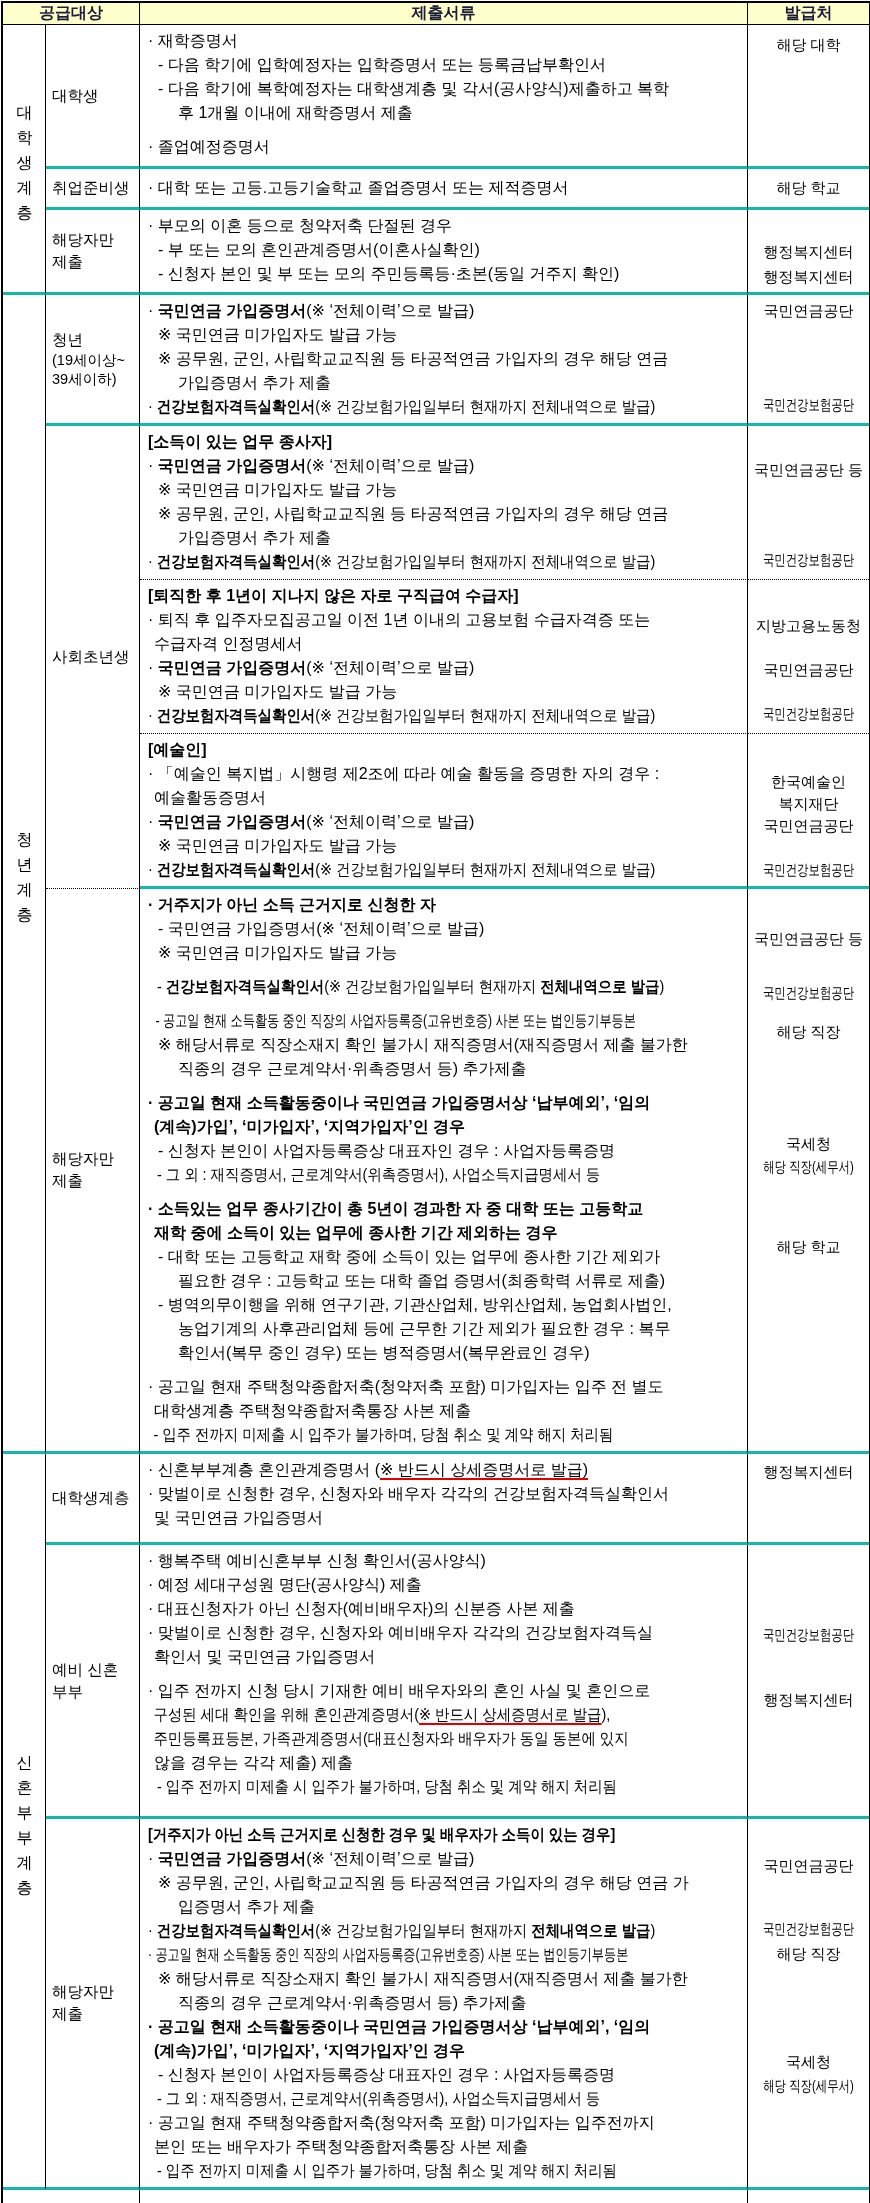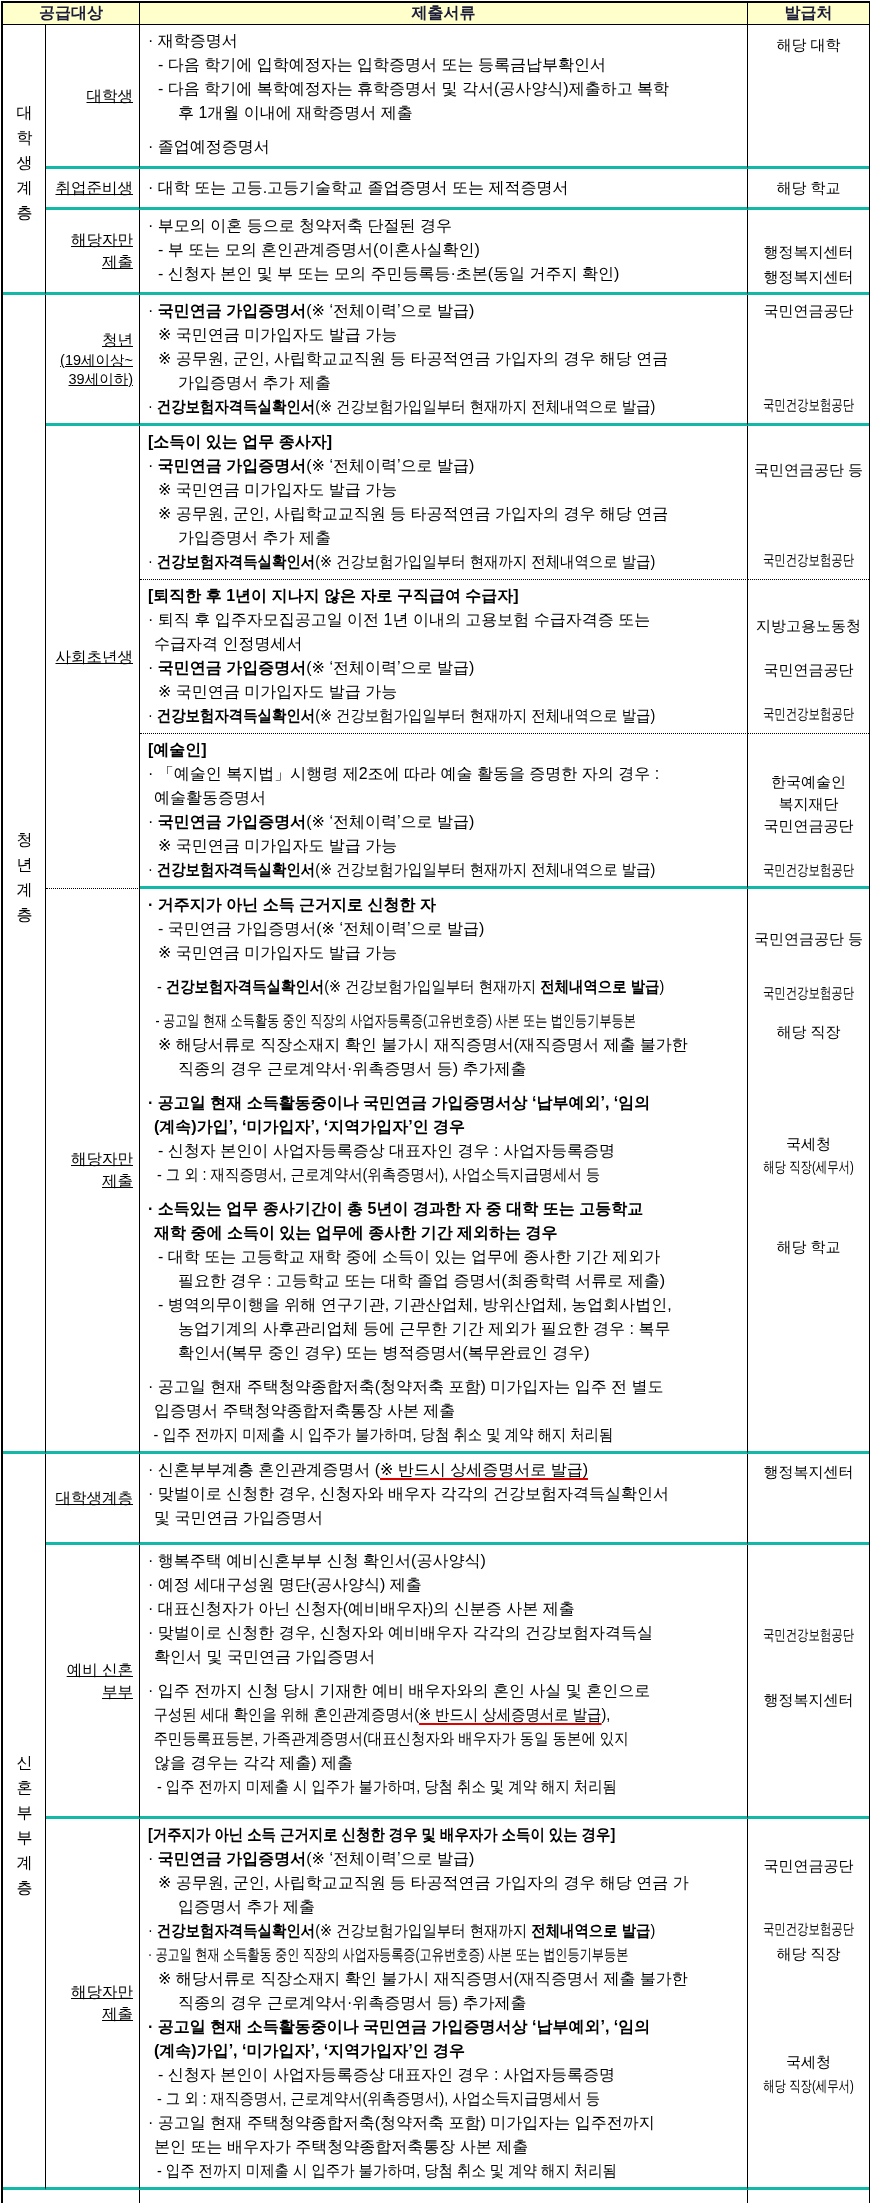--- a/index.html
+++ b/index.html
@@ -8,21 +8,21 @@
   table{border-collapse:separate;border-spacing:0;border:2px solid #000;table-layout:fixed;width:866px;}
   col.c1{width:43px;} col.c2{width:94px;} col.c3{width:608px;} col.c4{width:121px;}
   th,td{margin:8px;box-sizing:border-box;}
   th{background:#FFFFCC;color:#1b1b3a;font-weight:bold;font-size:16px;border-right:1px solid #000;border-bottom:1px solid #000;height:22px;padding:0;}
   th:last-child{border-right:none;}
   td{border-right:1px solid #000;border-bottom:3px solid #14b8a6;font-size:16px;vertical-align:top;}
   tr td:last-child{border-right:none;}
   tr.last td{border-bottom:none;}
   td.grp{text-align:center;vertical-align:middle;}
   .vert{writing-mode:vertical-rl;text-orientation:upright;letter-spacing:9px;font-size:16px;display:inline-block;}
-  td.lbl{text-align:right;vertical-align:middle;font-size:15.5px;padding:8px 6px;line-height:22px;text-decoration:underline;}
+  td.lbl{text-align:left;vertical-align:middle;font-size:15.5px;padding:8px 6px;line-height:22px;}
   td.docs{padding:4px 4px 4px 8px;overflow:hidden;}
   td.docs.mid{vertical-align:middle;}
   .ln{line-height:24px;white-space:nowrap;}
   .ln span{white-space:pre;}
   .ln.g{margin-top:10px;}
   .ln.c1{transform:scaleX(0.90);transform-origin:0 50%;}
   .ln.c2{transform:scaleX(0.76);transform-origin:0 50%;}
   .i1{padding-left:6px;} .i2{padding-left:10px;} .i3{padding-left:30px;}
   .b{font-weight:bold;}
   .ur{border-bottom:2px solid #e00000;}
@@ -56,21 +56,21 @@
     <th>제출서류</th>
     <th>발급처</th>
   </tr>
 
   <tr class="r-student">
     <td class="grp" rowspan="3"><span class="vert">대학생계층</span></td>
     <td class="lbl">대학생</td>
     <td class="docs">
             <div class="ln i0"><span>· 재학증명서</span></div>
             <div class="ln i2"><span>- 다음 학기에 입학예정자는 입학증명서 또는 등록금납부확인서</span></div>
-            <div class="ln i2"><span>- 다음 학기에 복학예정자는 휴학증명서 및 각서(공사양식)제출하고 복학</span></div>
+            <div class="ln i2"><span>- 다음 학기에 복학예정자는 대학생계층 및 각서(공사양식)제출하고 복학</span></div>
             <div class="ln i3"><span>후 1개월 이내에 재학증명서 제출</span></div>
             <div class="ln i0 g"><span>· 졸업예정증명서</span></div>
           </td>
     <td class="iss">
             <div class="isl" style="top: 10px;">해당 대학</div>
           </td>
   </tr>
 
   <tr class="r-jobseeker">
     <td class="lbl">취업준비생</td>
@@ -178,21 +178,21 @@
             <div class="ln i2"><span>- 신청자 본인이 사업자등록증상 대표자인 경우 : 사업자등록증명</span></div>
             <div class="ln i2 c1"><span>- 그 외 : 재직증명서, 근로계약서(위촉증명서), 사업소득지급명세서 등</span></div>
             <div class="ln i0 g"><span class="b">· 소득있는 업무 종사기간이 총 5년이 경과한 자 중 대학 또는 고등학교</span></div>
             <div class="ln i1"><span class="b">재학 중에 소득이 있는 업무에 종사한 기간 제외하는 경우</span></div>
             <div class="ln i2"><span>- 대학 또는 고등학교 재학 중에 소득이 있는 업무에 종사한 기간 제외가</span></div>
             <div class="ln i3"><span>필요한 경우 : 고등학교 또는 대학 졸업 증명서(최종학력 서류로 제출)</span></div>
             <div class="ln i2"><span>- 병역의무이행을 위해 연구기관, 기관산업체, 방위산업체, 농업회사법인,</span></div>
             <div class="ln i3"><span>농업기계의 사후관리업체 등에 근무한 기간 제외가 필요한 경우 : 복무</span></div>
             <div class="ln i3"><span>확인서(복무 중인 경우) 또는 병적증명서(복무완료인 경우)</span></div>
             <div class="ln i0 g"><span>· 공고일 현재 주택청약종합저축(청약저축 포함) 미가입자는 입주 전 별도</span></div>
-            <div class="ln i1"><span>입증명서 주택청약종합저축통장 사본 제출</span></div>
+            <div class="ln i1"><span>대학생계층 주택청약종합저축통장 사본 제출</span></div>
             <div class="ln i1 c1"><span>- 입주 전까지 미제출 시 입주가 불가하며, 당첨 취소 및 계약 해지 처리됨</span></div>
           </td>
     <td class="iss">
             <div class="isl" style="top: 40px;">국민연금공단 등</div>
             <div class="isl ic" style="top: 94px;">국민건강보험공단</div>
             <div class="isl" style="top: 133px;">해당 직장</div>
             <div class="isl" style="top: 245px;">국세청</div>
             <div class="isl ic" style="top: 268px;">해당 직장(세무서)</div>
             <div class="isl" style="top: 348px;">해당 학교</div>
           </td>

